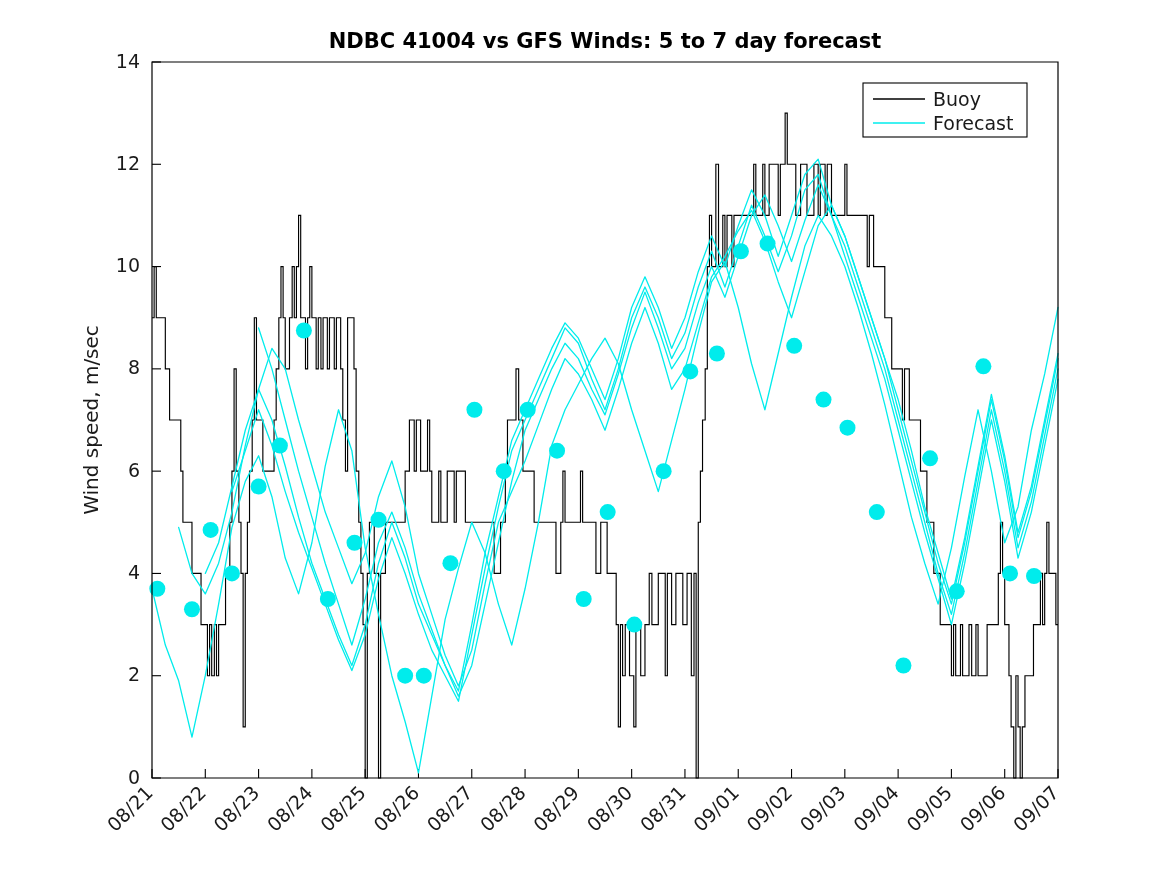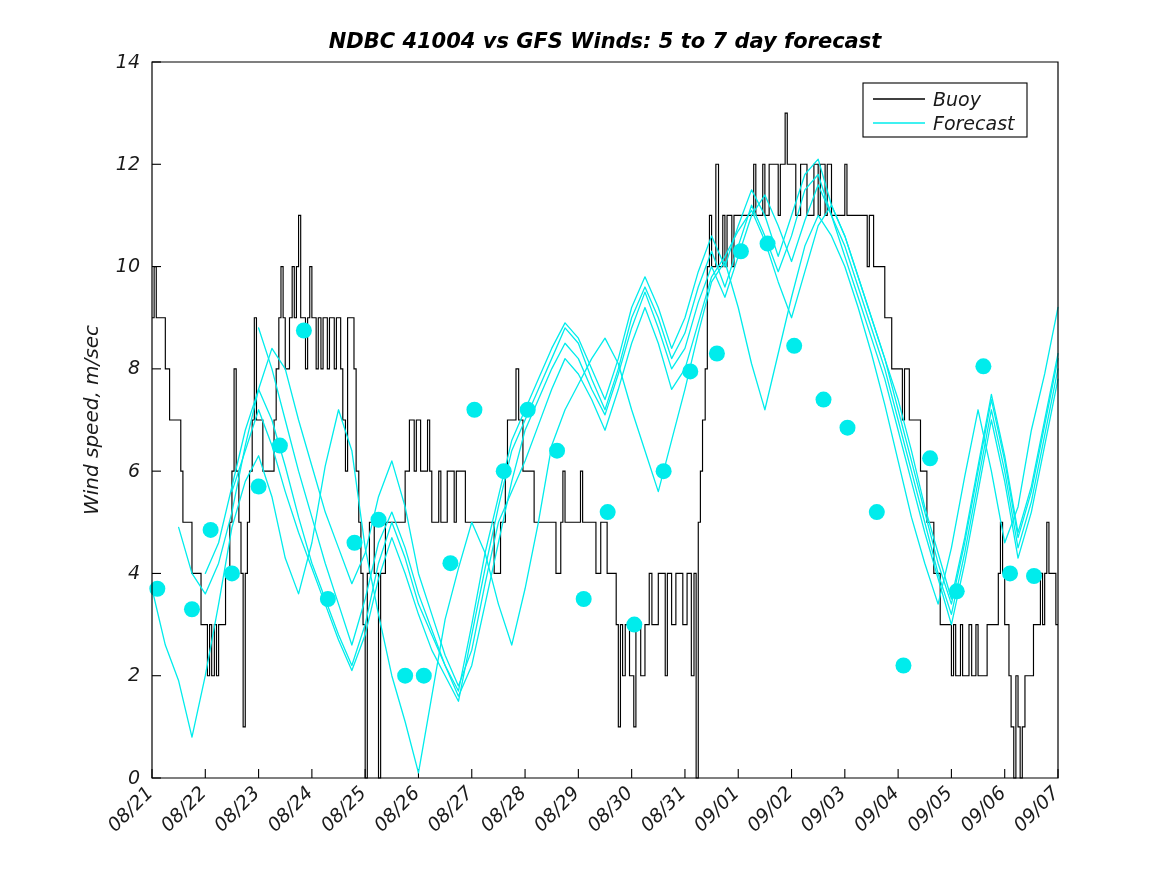--- a/index.html
+++ b/index.html
@@ -7,21 +7,20 @@
     padding: 0;
     background: #ffffff;
   }
   #page {
     position: relative;
     width: 1167px;
     height: 875px;
     background: #0ea5e9;
     font-family: "DejaVu Sans", sans-serif;
     overflow: hidden;
-    font-style: italic;
   }
   #figure-svg {
     position: absolute;
     left: 0;
     top: 0;
     width: 1167px;
     height: 875px;
   }
   .axis-line {
     fill: none;

